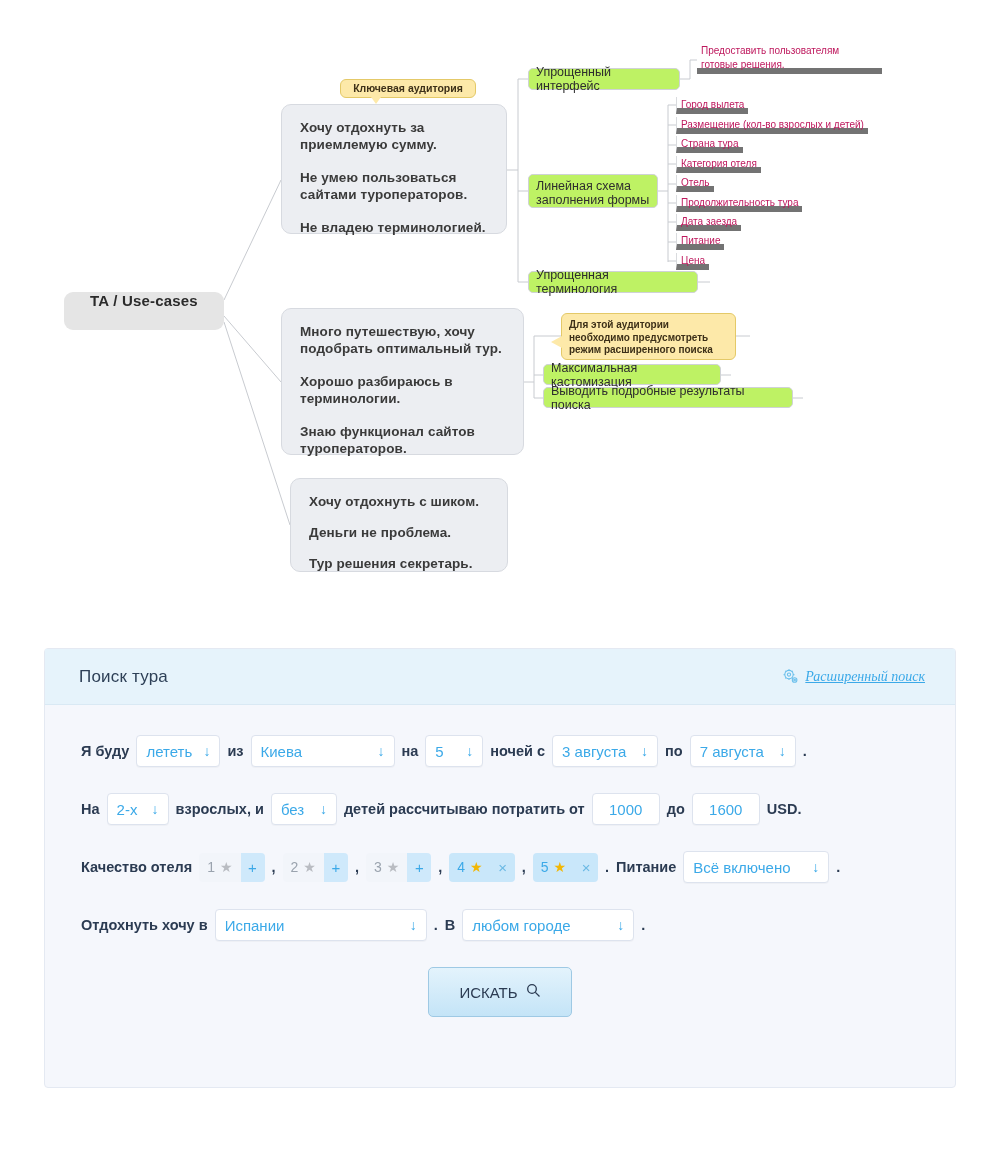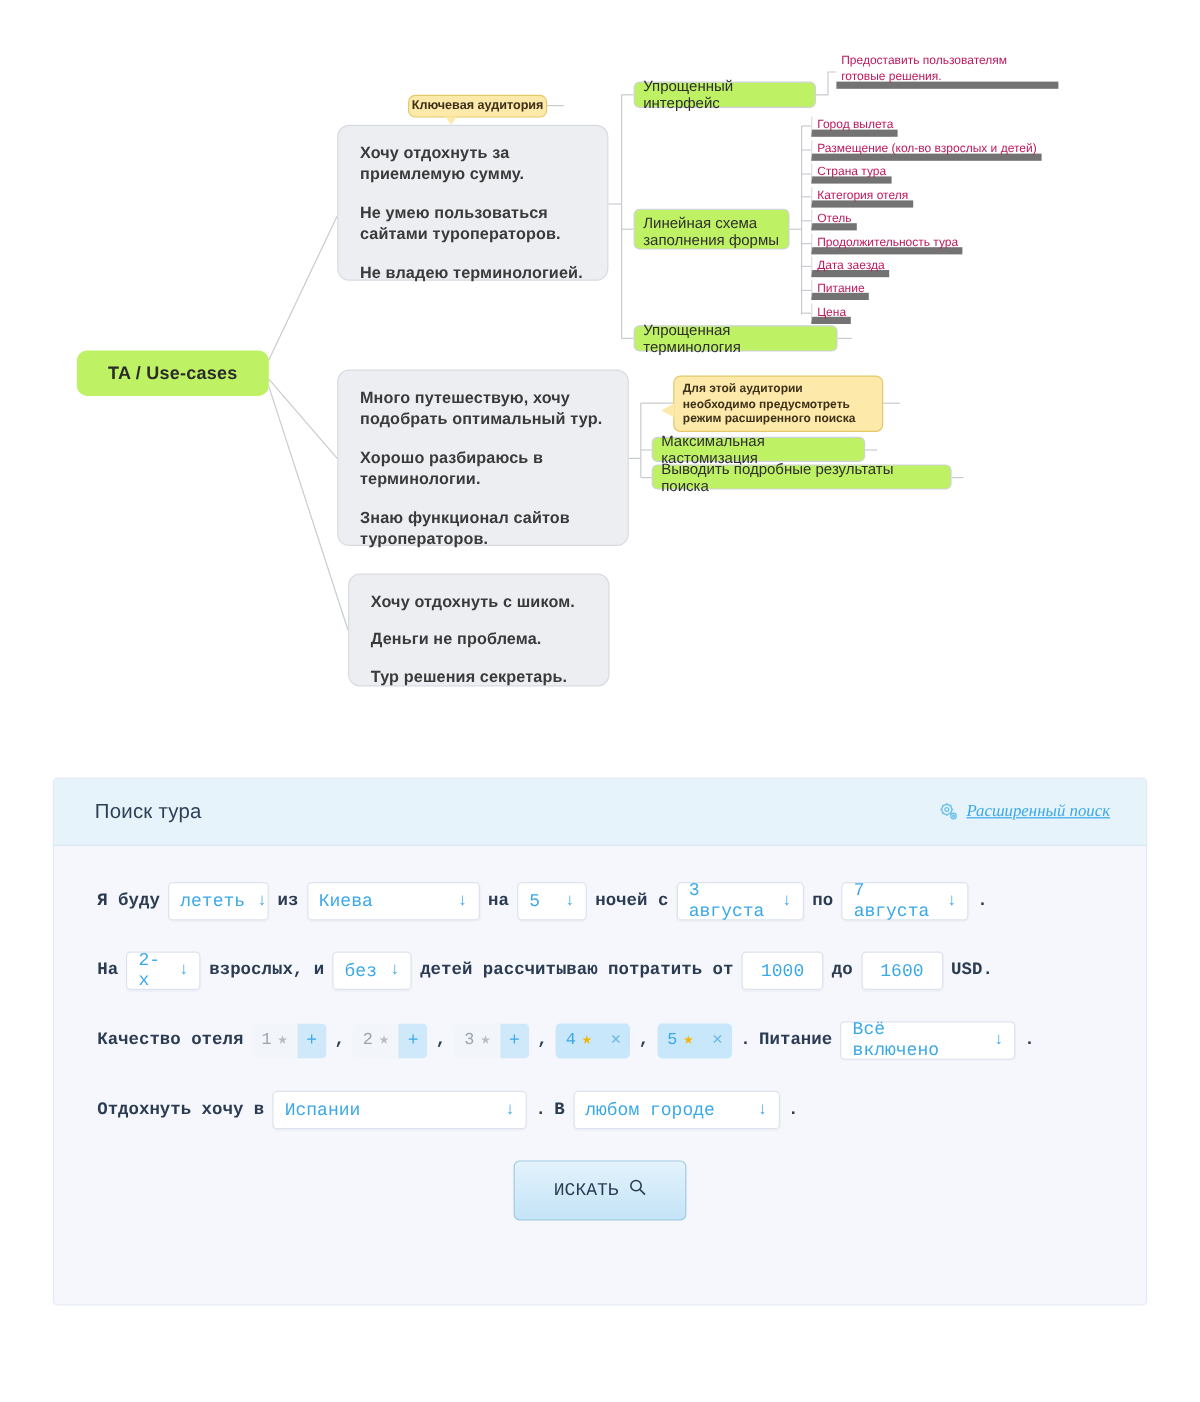--- a/index.html
+++ b/index.html
@@ -7,22 +7,22 @@
     width:1000px;height:1168px;background:#ffffff;
     font-family:"Liberation Sans","DejaVu Sans",sans-serif;
     position:relative;overflow:hidden;
   }
   
   #mindmap{position:absolute;left:0;top:0;width:1000px;height:620px;}
   #mm-lines{position:absolute;left:0;top:0;width:1000px;height:620px;}
 
   .mm-root{
     position:absolute;left:64px;top:292px;width:160px;height:38px;
-    background:#bef264;border-radius:9px;
-    display:flex;align-items:center;justify-content:center;
+    background:#e5e5e5;border-radius:9px;
+    display:flex;justify-content:center;
     font-size:15px;font-weight:bold;color:#2b2b2b;letter-spacing:.2px;
   }
 
   .persona{
     position:absolute;background:#eceef2;border:1px solid #d7dae0;
     border-radius:10px;box-sizing:border-box;
     padding:14px 18px 14px 18px;
   }
   .persona p{
     margin:0 0 16px 0;font-size:13.5px;font-weight:bold;color:#3a3a3a;
@@ -35,21 +35,21 @@
   #persona3{left:290px;top:478px;width:218px;height:94px;}
   #persona3 p{margin-bottom:14px;}
 
   
   .callout{
     position:absolute;background:#fde9a9;border:1px solid #e4c968;
     border-radius:6px;box-sizing:border-box;
     font-size:11px;color:#3d3018;line-height:13px;
   }
   #tag-key{
-    left:340px;top:79px;width:116px;height:19px;
+    left:340px;top:79px;width:136px;height:19px;
     display:flex;align-items:center;justify-content:center;
     font-weight:bold;font-size:10.5px;
   }
   #tag-key:after{
     content:"";position:absolute;left:30px;bottom:-7px;
     border-left:5px solid transparent;border-right:5px solid transparent;
     border-top:7px solid #fde9a9;
   }
   #tag-adv{
     left:561px;top:313px;width:175px;height:47px;
@@ -100,21 +100,21 @@
   }
   #panel-title{font-size:17px;color:#2e4057;letter-spacing:.2px;}
   #adv-link-wrap{display:flex;align-items:center;gap:6px;}
   #adv-link{
     font-family:"Liberation Serif","DejaVu Serif",serif;
     font-style:italic;font-size:14px;color:#3ba9e8;
     text-decoration:underline;cursor:pointer;
   }
   .gear-icon{display:block;width:17px;height:17px;}
 
-  #panel-body{padding:30px 0 0 0;font-family:Liberation Mono, monospace;}
+  #panel-body{padding:30px 0 0 0;}
   .frow{
     display:flex;align-items:center;flex-wrap:nowrap;
     font-size:14.5px;color:#2b3b52;font-weight:bold;
     margin-bottom:26px;
   }
   .frow .lbl{white-space:nowrap;}
   .gap{display:inline-block;width:7px;}
 
   .sel{
     display:inline-flex;align-items:center;justify-content:space-between;

